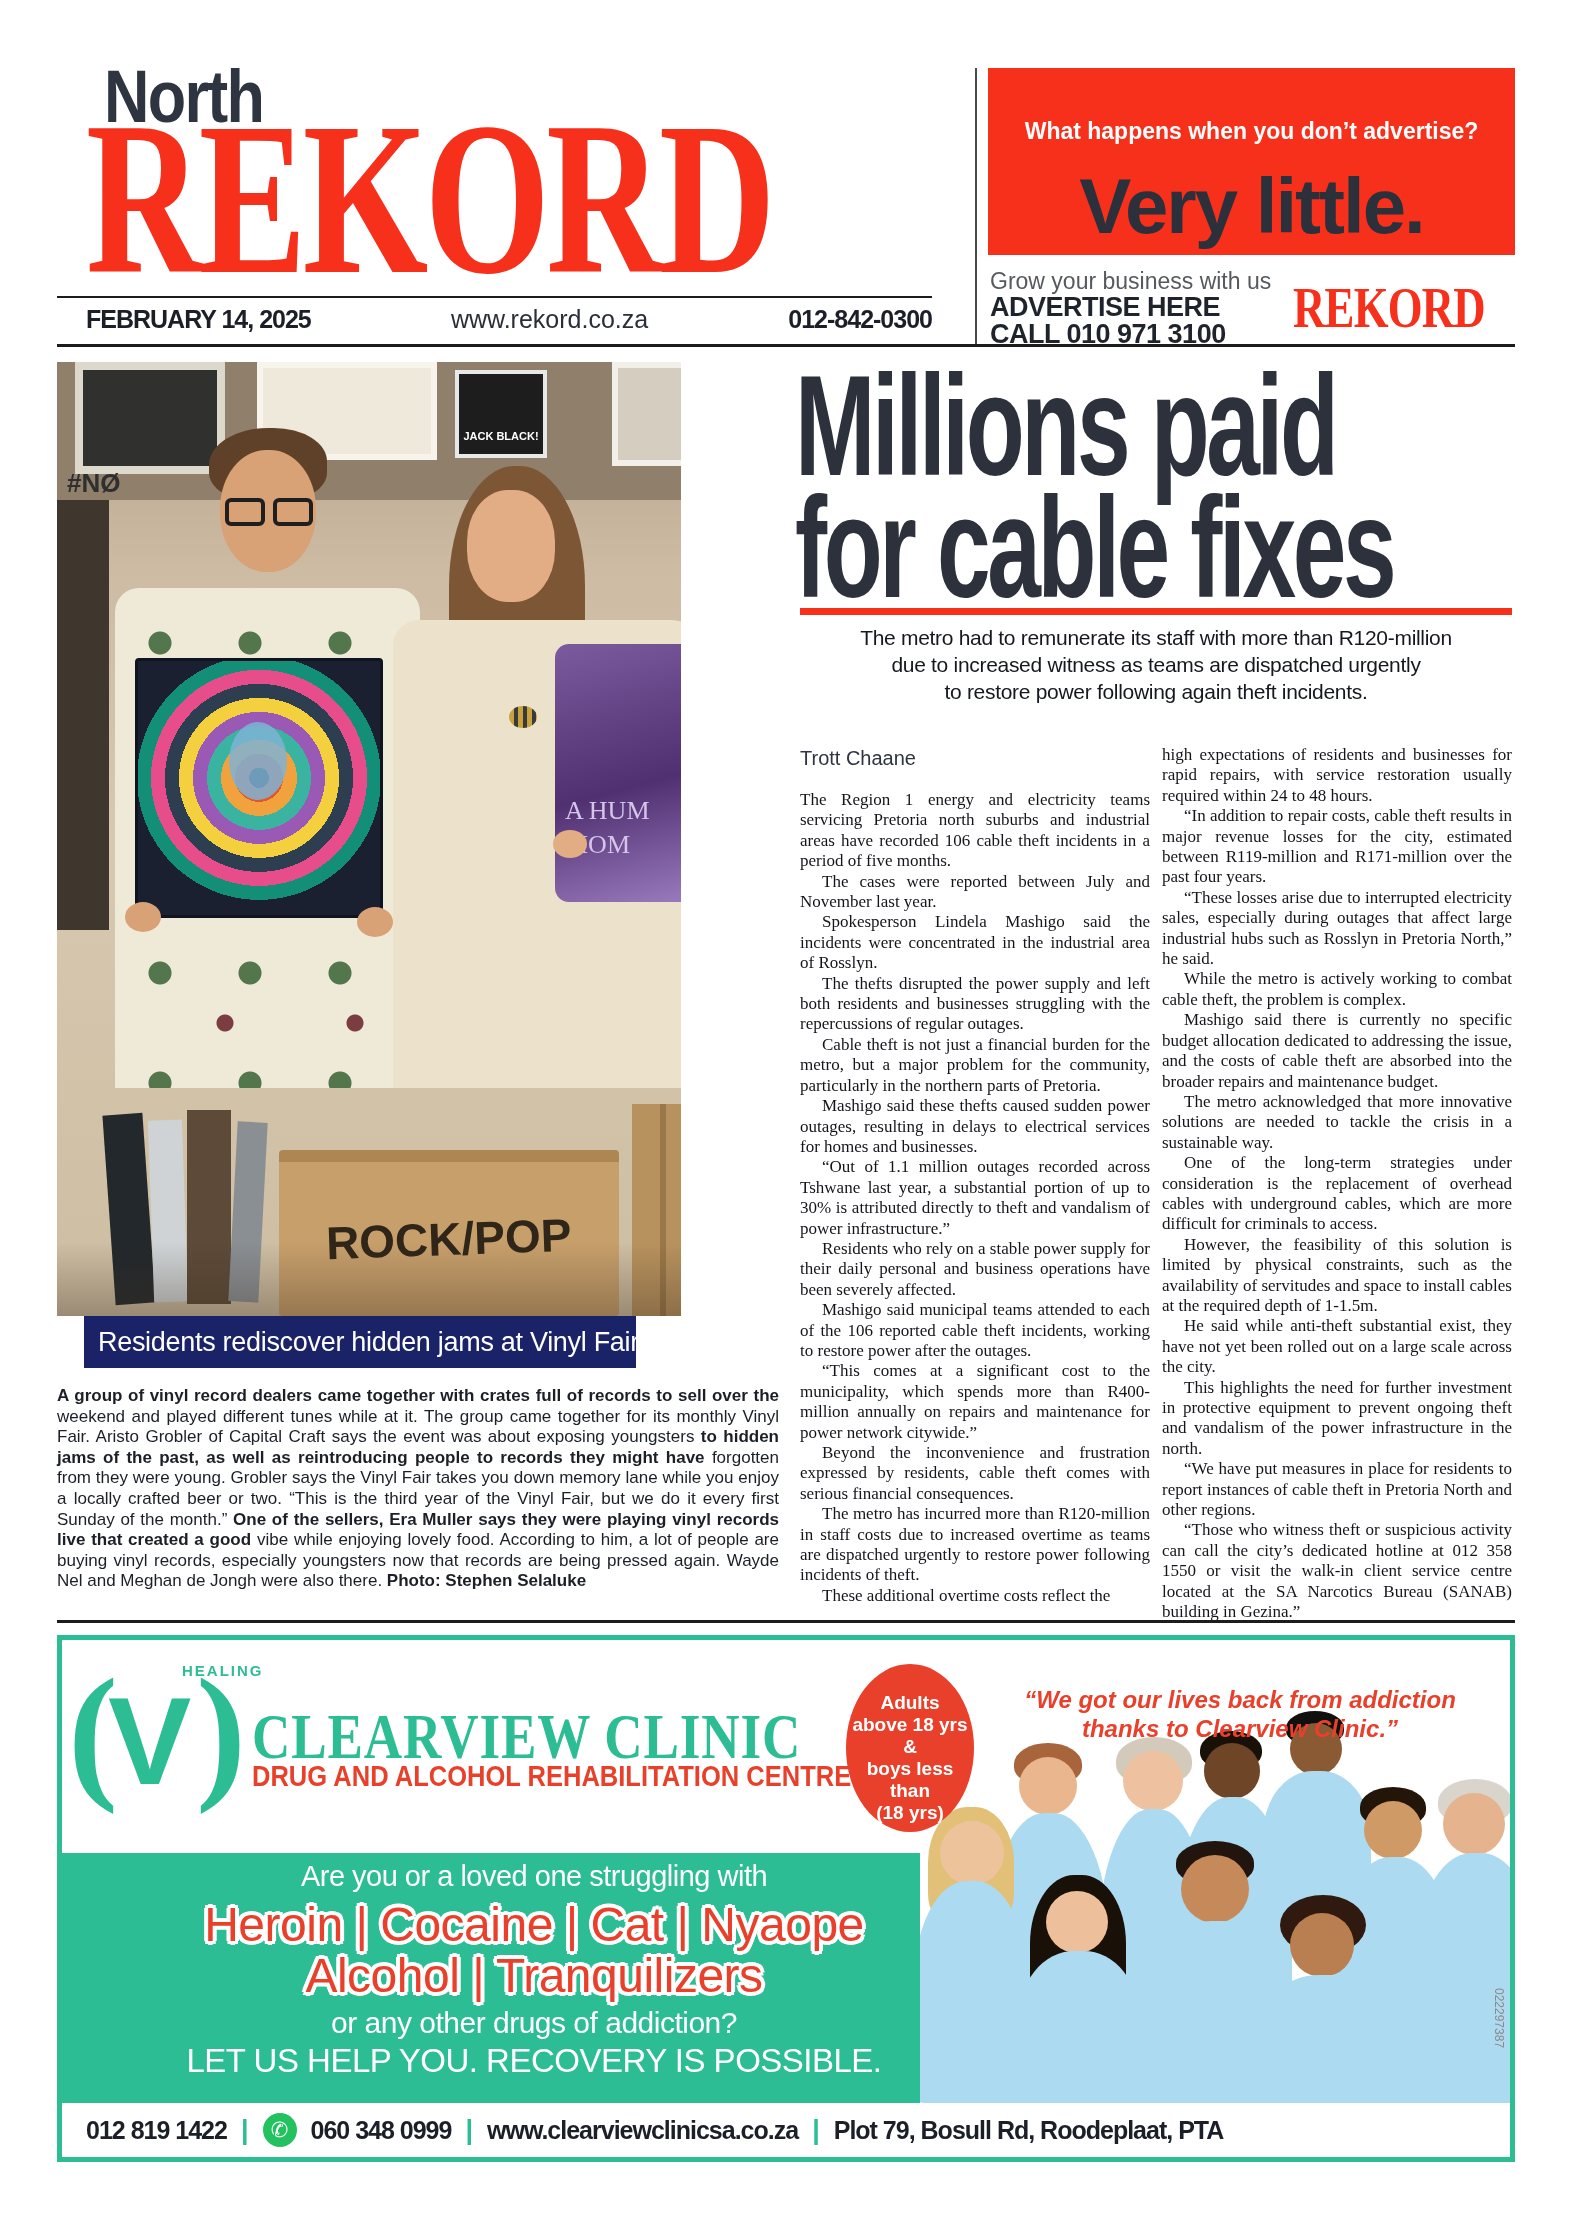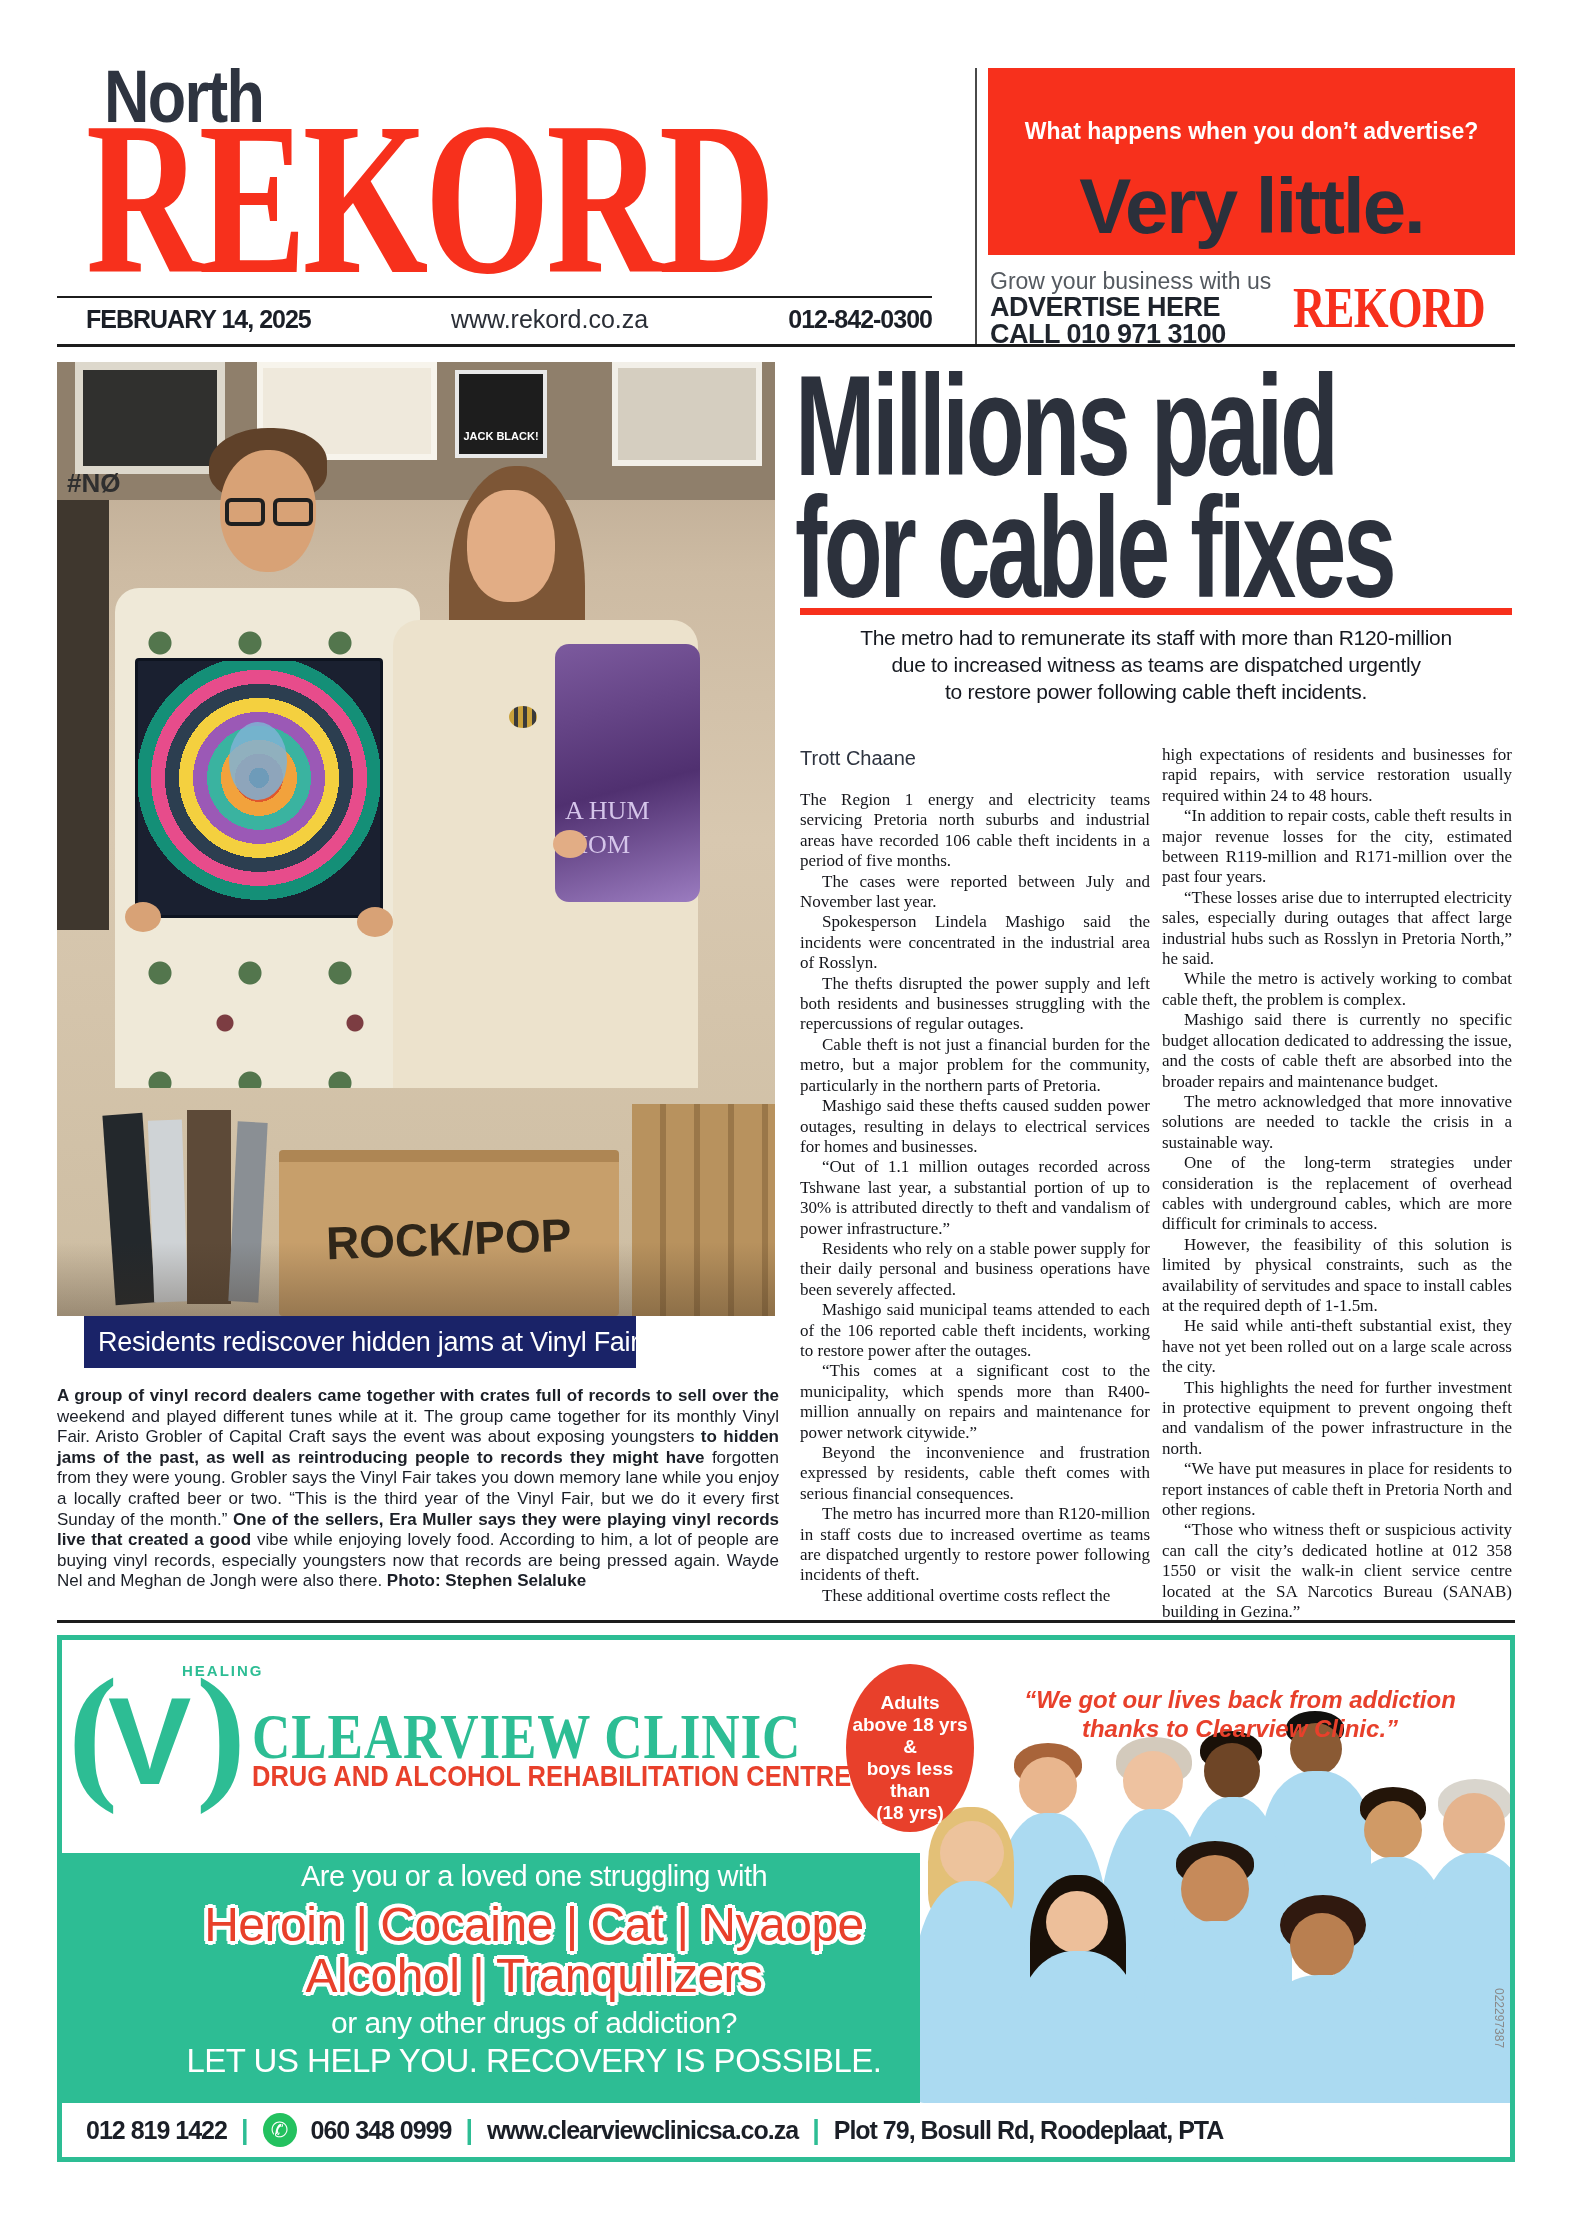--- a/index.html
+++ b/index.html
@@ -97,21 +97,21 @@
     <span class="dl-b">012-842-0300</span>
   </div>
   <div class="abs rule" style="left:57px;top:344px;width:1458px;height:3px"></div>
 
   <div class="abs hl" style="left:795px;top:355px">Millions paid</div>
   <div class="abs hl" style="left:795px;top:477px">for cable fixes</div>
   <div class="abs redrule" style="left:800px;top:608px;width:712px;height:7px"></div>
   <div class="abs standfirst" style="left:800px;top:624px;width:712px">
       <div>The metro had to remunerate its staff with more than R120-million</div>
       <div>due to increased witness as teams are dispatched urgently</div>
-      <div>to restore power following cable theft incidents.</div>
+      <div>to restore power following again theft incidents.</div>
     </div>
   <div class="abs byline" style="left:800px;top:747px">Trott Chaane</div>
   <div class="abs col" style="left:800px;top:790px;width:350px;height:842px">
       <p>The Region 1 energy and electricity teams servicing Pretoria north suburbs and industrial areas have recorded 106 cable theft incidents in a period of five months.</p>
       <p>The cases were reported between July and November last year.</p>
       <p>Spokesperson Lindela Mashigo said the incidents were concentrated in the industrial area of Rosslyn.</p>
       <p>The thefts disrupted the power supply and left both residents and businesses struggling with the repercussions of regular outages.</p>
       <p>Cable theft is not just a financial burden for the metro, but a major problem for the community, particularly in the northern parts of Pretoria.</p>
       <p>Mashigo said these thefts caused sudden power outages, resulting in delays to electrical services for homes and businesses.</p>
       <p>“Out of 1.1 million outages recorded across Tshwane last year, a substantial portion of up to 30% is attributed directly to theft and vandalism of power infrastructure.”</p>
@@ -130,21 +130,21 @@
       <p>Mashigo said there is currently no specific budget allocation dedicated to addressing the issue, and the costs of cable theft are absorbed into the broader repairs and maintenance budget.</p>
       <p>The metro acknowledged that more innovative solutions are needed to tackle the crisis in a sustainable way.</p>
       <p>One of the long-term strategies under consideration is the replacement of overhead cables with underground cables, which are more difficult for criminals to access.</p>
       <p>However, the feasibility of this solution is limited by physical constraints, such as the availability of servitudes and space to install cables at the required depth of 1-1.5m.</p>
       <p>He said while anti-theft substantial exist, they have not yet been rolled out on a large scale across the city.</p>
       <p>This highlights the need for further investment in protective equipment to prevent ongoing theft and vandalism of the power infrastructure in the north.</p>
       <p>“We have put measures in place for residents to report instances of cable theft in Pretoria North and other regions.</p>
       <p>“Those who witness theft or suspicious activity can call the city’s dedicated hotline at 012 358 1550 or visit the walk-in client service centre located at the SA Narcotics Bureau (SANAB) building in Gezina.”</p>
     </div>
 
-  <div class="abs photo" style="left:57px;top:362px;width:718px;height:954px">
+  <div class="abs photo" style="left:57px;top:362px;width:624px;height:954px">
 
     <div class="frame" style="left:0;top:0;width:718px;height:138px;background:#8f7f6b"></div>
     <div class="frame" style="left:18px;top:0;width:150px;height:112px;background:#30302e;border:8px solid #ddd8cc"></div>
     <div class="frame" style="left:200px;top:0;width:180px;height:98px;background:#efe9dc;border:6px solid #f7f4ec"></div>
     <div class="frame" style="left:398px;top:8px;width:92px;height:88px;background:#1d1d1d;border:4px solid #e8e8e8;color:#fff;font-size:11px;font-weight:bold;text-align:center;padding-top:56px">JACK BLACK!</div>
     <div class="frame" style="left:555px;top:0;width:150px;height:104px;background:#d5cec0;border:6px solid #f2efe8"></div>
     <div class="frame" style="left:10px;top:106px;font-size:26px;font-weight:bold;color:#2f2f2f">#NØ</div>
     <div class="frame" style="left:0;top:138px;width:52px;height:430px;background:#3f372e"></div>
 
     <div class="frame" style="left:152px;top:66px;width:118px;height:74px;background:#5f4129;border-radius:50% 45% 40% 40%"></div>

